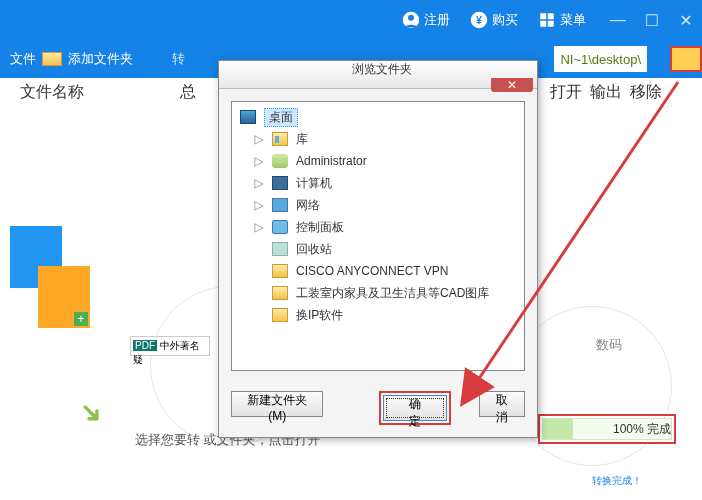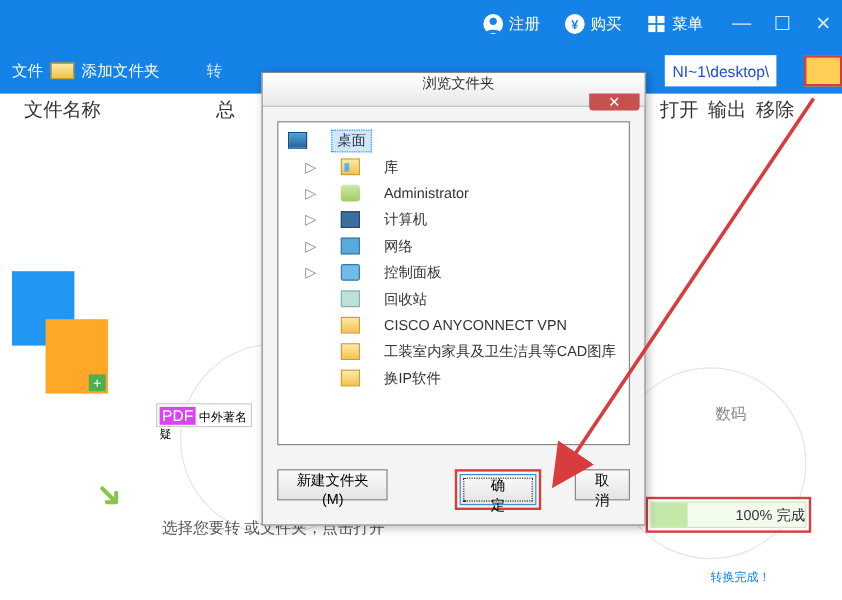--- a/index.html
+++ b/index.html
@@ -6,57 +6,57 @@
 body { width: 702px; height: 500px; background: #fff; position: relative; overflow: hidden; }
 
 .titlebar { height: 40px; background: #1482e6; display: flex; justify-content: flex-end; align-items: center; padding: 0 4px; color: #fff; font-size: 13px; }
 .tbtn { display: flex; align-items: center; gap: 4px; padding: 4px 10px; cursor: pointer; }
 .tbtn svg { width: 18px; height: 18px; }
 .winctl { display: flex; gap: 10px; margin-left: 10px; }
 .winctl div { width: 24px; height: 24px; display: flex; align-items: center; justify-content: center; cursor: pointer; color: #cfe8fb; font-size: 16px; }
 
 .toolbar { height: 38px; background: #1482e6; display: flex; align-items: center; color: #fff; font-size: 13px; padding-left: 10px; gap: 19px; }
 .toolbar .tb-left { display: flex; align-items: center; gap: 6px; }
-.toolbar .path { margin-left: auto; background: #fff; color: #1d4ed8; height: 26px; display: flex; align-items: center; padding: 0 6px; }
+.toolbar .path { margin-left: auto; background: #fff; color: #4d7c0f; height: 26px; display: flex; align-items: center; padding: 0 6px; }
 .toolbar .folder-btn { width: 32px; height: 26px; background: #ffce55; margin-left: 4px; border: 2px solid #d83c3c; }
 
 .header-row { height: 28px; display: flex; align-items: center; padding: 0 40px 0 20px; color: #333; font-size: 16px; }
 .header-row .col-name { flex: 0 0 160px; }
 .header-row .col-right { margin-left: auto; display: flex; gap: 8px; }
 
 .workspace { position: absolute; left: 0; top: 106px; width: 702px; height: 394px; }
 
 .drop-hint { position: absolute; left: 0; top: 120px; width: 120px; color: #555; font-size: 13px; line-height: 1.6; }
 .drop-icons { position: absolute; left: 10px; top: 120px; }
 .drop-icons .fi1 { width: 52px; height: 62px; background: #2196f3; position: absolute; }
 .drop-icons .fi2 { width: 52px; height: 62px; background: #ffa726; position: absolute; left: 28px; top: 40px; }
 .drop-icons .plus { position: absolute; width: 14px; height: 14px; background: #4caf50; color: #fff; font-size: 12px; display: flex; align-items: center; justify-content: center; }
 .arrow-green { position: absolute; left: 80px; top: 290px; color: #8bc34a; font-size: 28px; transform: rotate(45deg); }
 .select-hint { position: absolute; left: 135px; top: 325px; color: #555; font-size: 13px; }
 
 .preview-thumb { position: absolute; left: 130px; top: 230px; width: 80px; height: 20px; background: #fff; border: 1px solid #ccc; font-size: 10px; padding: 2px; }
-.preview-thumb .pdf { background: #d946ef; color: #fff; font-size: 13px; padding: 0 2px; }
+.preview-thumb .pdf { background: #0f766e; color: #fff; font-size: 10px; padding: 0 2px; }
 
 .big-circle { position: absolute; right: 30px; top: 200px; width: 160px; height: 160px; border: 1px solid #e5e5e5; border-radius: 50%; }
 .big-circle-left { position: absolute; left: 150px; top: 180px; width: 160px; height: 160px; border: 1px solid #e5e5e5; border-radius: 50%; }
 .digital-cam { position: absolute; right: 80px; top: 230px; color: #888; font-size: 13px; }
 
 .progress { position: absolute; right: 30px; bottom: 60px; width: 130px; height: 22px; border: 1px solid #cfe8c0; background: #f3fbef; display: flex; align-items: center; font-size: 12px; }
 .progress .bar { width: 30px; height: 100%; background: #c3e8a8; }
 .progress .txt { position: absolute; width: 100%; text-align: right; color: #333; }
 .progress-red { border: 2px solid #d83c3c; padding: 2px; position: absolute; right: 26px; bottom: 56px; width: 138px; height: 30px; }
 
 .done-text { position: absolute; right: 60px; bottom: 12px; color: #1482e6; font-size: 10px; }
 
 
 .dialog { position: absolute; left: 218px; top: 60px; width: 320px; border: 1px solid #888; background: #f4f4f4; box-shadow: 2px 2px 8px rgba(0,0,0,.3); }
 .dialog .dtitle { height: 28px; background: linear-gradient(#fff,#e8e8e8); display: flex; align-items: center; padding: 0 0 0 8px; font-size: 12px; color: #333; border-bottom: 1px solid #bbb; flex-direction: column; }
 .dialog .dclose { margin-left: auto; width: 42px; height: 20px; background: #c75050; color: #fff; display: flex; align-items: center; justify-content: center; font-size: 12px; border-radius: 0 0 3px 3px; margin-right: 4px; }
 .dialog .tree { background: #fff; border: 1px solid #888; margin: 12px; height: 270px; overflow: auto; padding: 4px; font-size: 12px; color: #333; }
-.tree-item { display: flex; align-items: center; gap: 20px; height: 22px; padding-left: 4px; }
+.tree-item { display: flex; align-items: center; gap: 8px; height: 22px; padding-left: 4px; }
 .tree-item.root { background: #fff; }
 .tree-item.root .lbl { background: #cde8ff; border: 1px dotted #3399ff; padding: 0 4px; }
 .tree .tw { display: inline-block; width: 10px; color: #888; text-align: center; }
 .tree .indent1 { padding-left: 18px; }
 .ico-desktop, .ico-lib, .ico-user, .ico-computer, .ico-network, .ico-control, .ico-recycle, .ico-folder { width: 16px; height: 14px; display: inline-block; }
 .ico-desktop { background: linear-gradient(#4aa3df,#2a6496); border: 1px solid #1a4c7a; }
 .ico-lib { background: linear-gradient(#ffe9a8,#f4c14d); border: 1px solid #caa030; position: relative; }
 .ico-lib::before { content: ""; position: absolute; left: 2px; top: 3px; width: 4px; height: 7px; background: #5bb2e8; }
 .ico-user { background: linear-gradient(#d0e8a8,#a0cc60); border-radius: 3px; }
 .ico-computer { background: #3b6fa0; border: 1px solid #244a6d; }

